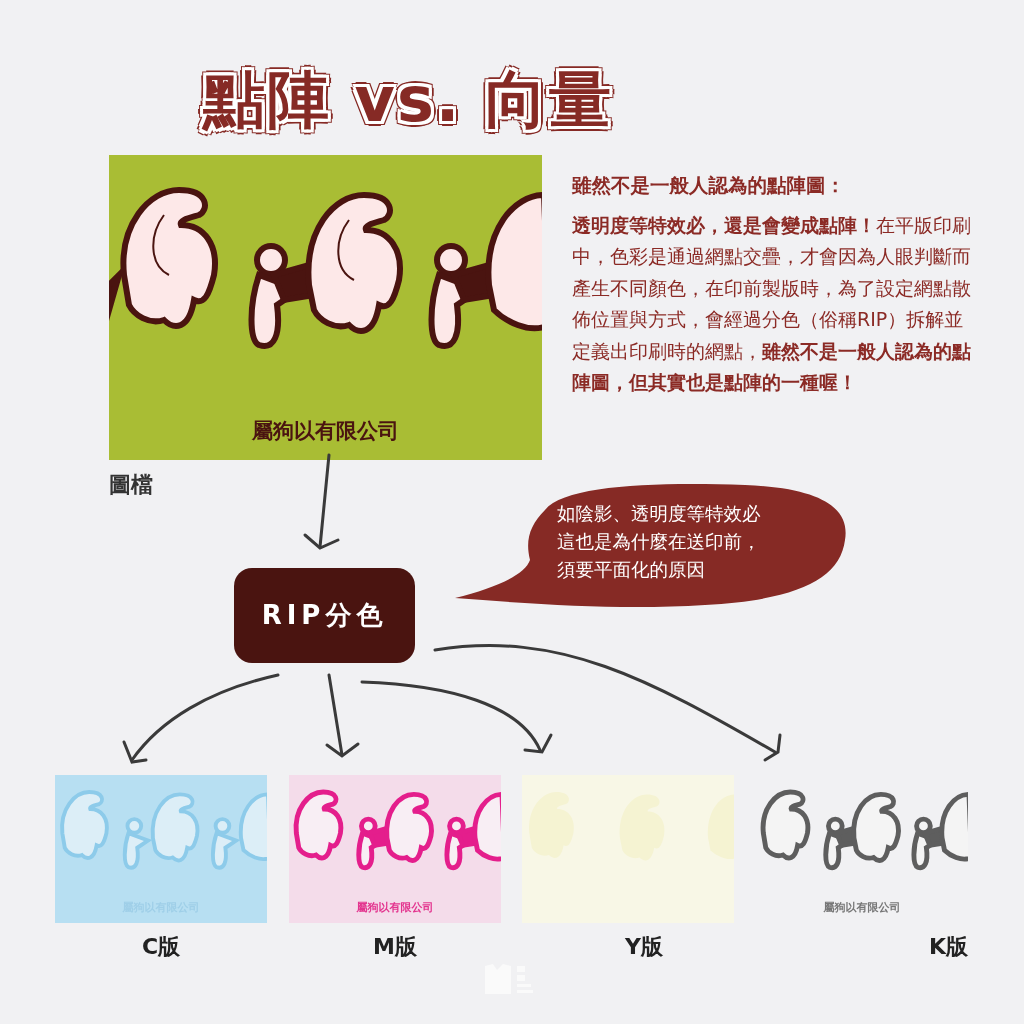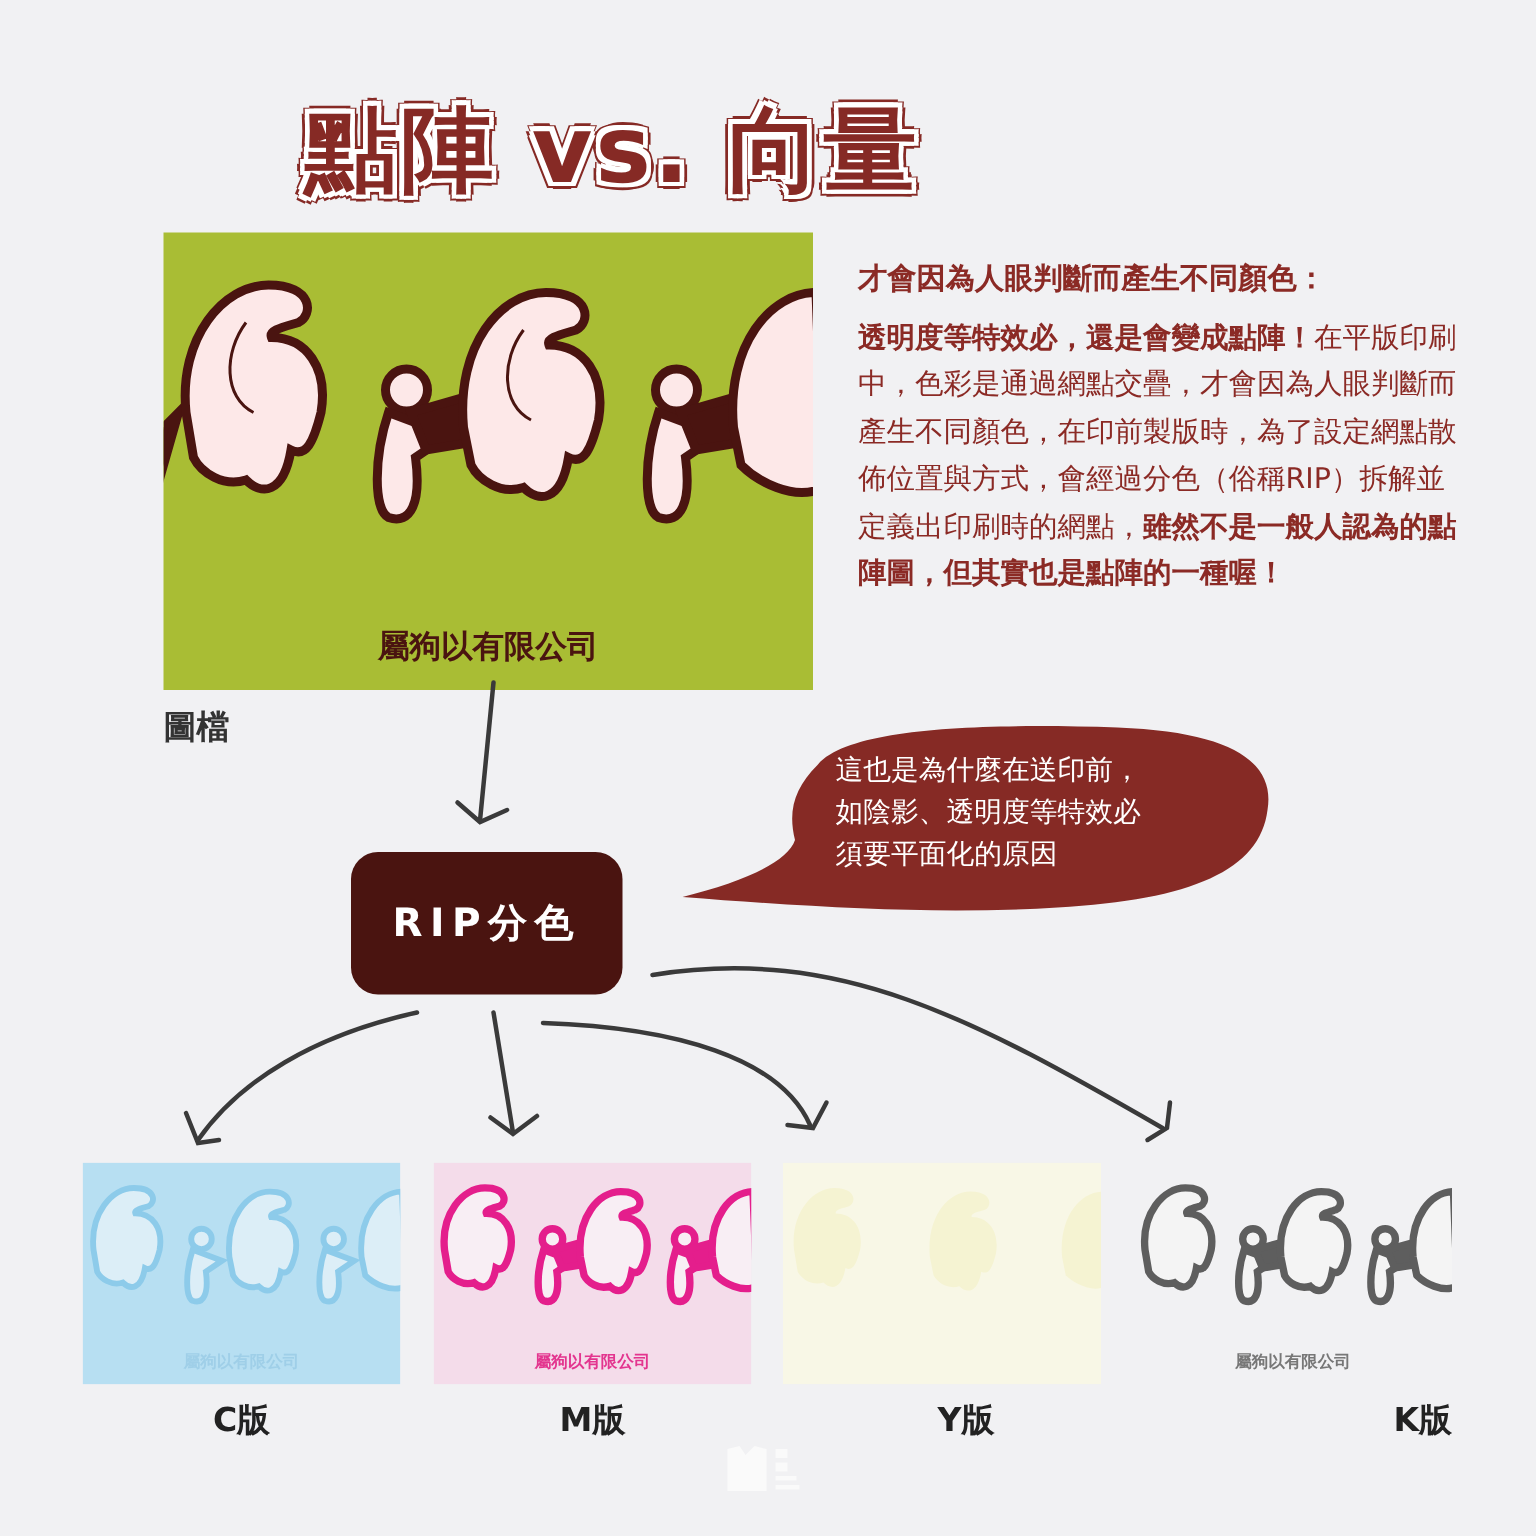--- a/index.html
+++ b/index.html
@@ -76,30 +76,30 @@
       <path d="M330,120 C320,150 320,185 330,190 C345,195 352,180 348,150 L370,135 Z"></path>
       <path d="M345,120 L380,110 L385,140 L355,145 Z" fill="#4a1410"></path>
       <path d="M380,130 C375,75 405,40 435,40 L440,170 C420,180 395,165 385,155 Z"></path>
     </g>
   </svg>
   <div class="company">屬狗以有限公司</div>
 </div>
 <div class="img-label">圖檔</div>
 
 <div class="text-block">
-  <div class="heading">才會因為人眼判斷而產生不同顏色：</div>
+  <div class="heading">雖然不是一般人認為的點陣圖：</div>
   <div><b>透明度等特效必，還是會變成點陣！</b><span>在平版印刷中，色彩是通過網點交疊，才會因為人眼判斷而產生不同顏色，在印前製版時，為了設定網點散佈位置與方式，會經過分色（俗稱RIP）拆解並定義出印刷時的網點，</span><b>雖然不是一般人認為的點陣圖，但其實也是點陣的一種喔！</b></div>
 </div>
 
 <svg class="bubble" width="395" height="130" viewBox="0 0 395 130">
   <path d="M90,30 C110,5 200,2 290,5 C370,8 395,30 390,60 C385,100 340,120 250,125 C170,130 90,125 0,118 C40,108 70,95 75,80 C70,60 75,45 90,30 Z" fill="#862a25"></path>
 </svg>
 <div class="bubble-text">
+  <div>如陰影、透明度等特效必</div>
   <div>這也是為什麼在送印前，</div>
-  <div>如陰影、透明度等特效必</div>
   <div>須要平面化的原因</div>
 </div>
 
 <div class="rip-box">RIP分色</div>
 
 <svg class="arrows" width="1024" height="1024" viewBox="0 0 1024 1024">
   <g fill="none" stroke="#3a3a3a" stroke-width="3" stroke-linecap="round">
 
     <path d="M329,455 L320,547"></path>
     <path d="M305,535 L320,548 L338,540"></path>

